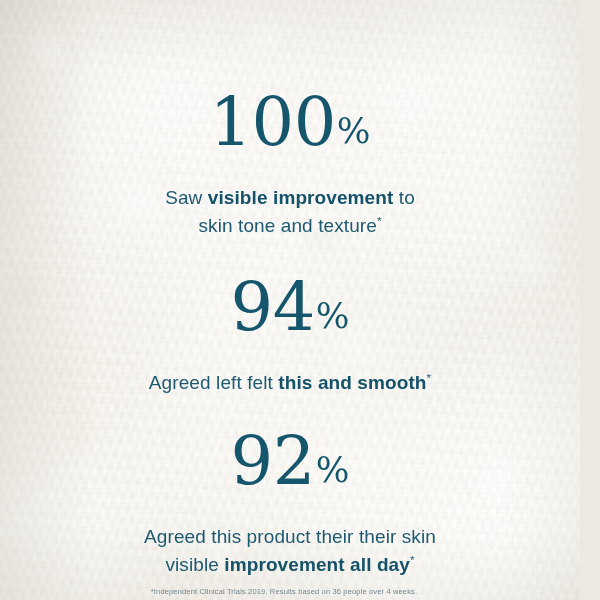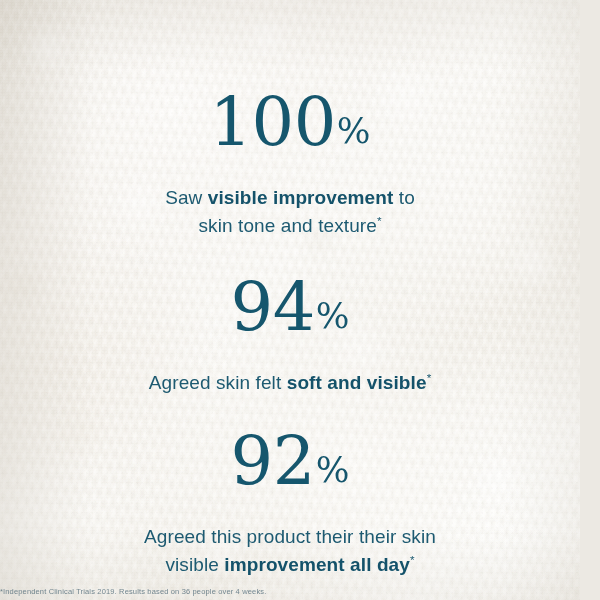--- a/index.html
+++ b/index.html
@@ -172,21 +172,21 @@
     vertical-align: super;
     line-height: 0;
     letter-spacing: 0;
   }
 
   .footnote {
     position: absolute;
     left: 0;
     right: 12px;
     bottom: 4px;
-    text-align: left;
+    text-align: center;
     font-family: "Liberation Sans", sans-serif;
     font-size: 7.5px;
     letter-spacing: .15px;
     color: #4f6a78;
     opacity: .78;
   }
 </style>
 </head>
 <body>
 
@@ -207,21 +207,21 @@
       <div class="stat-caption">
         <span><span>Saw </span><b>visible improvement</b><span> to</span></span>
         <br>
         <span><span>skin tone and texture</span><span class="fn">*</span></span>
       </div>
     </div>
 
     <div class="stat-block b2">
       <div class="stat-number"><span>94</span><span class="pct">%</span></div>
       <div class="stat-caption">
-        <span><span>Agreed skin felt </span><b>soft and visible</b><span class="fn">*</span></span>
+        <span><span>Agreed left felt </span><b>this and smooth</b><span class="fn">*</span></span>
       </div>
     </div>
 
     <div class="stat-block b3">
       <div class="stat-number"><span>92</span><span class="pct">%</span></div>
       <div class="stat-caption">
         <span><span>Agreed this product their their skin</span></span>
         <br>
         <span><span>visible </span><b>improvement all day</b><span class="fn">*</span></span>
       </div>

